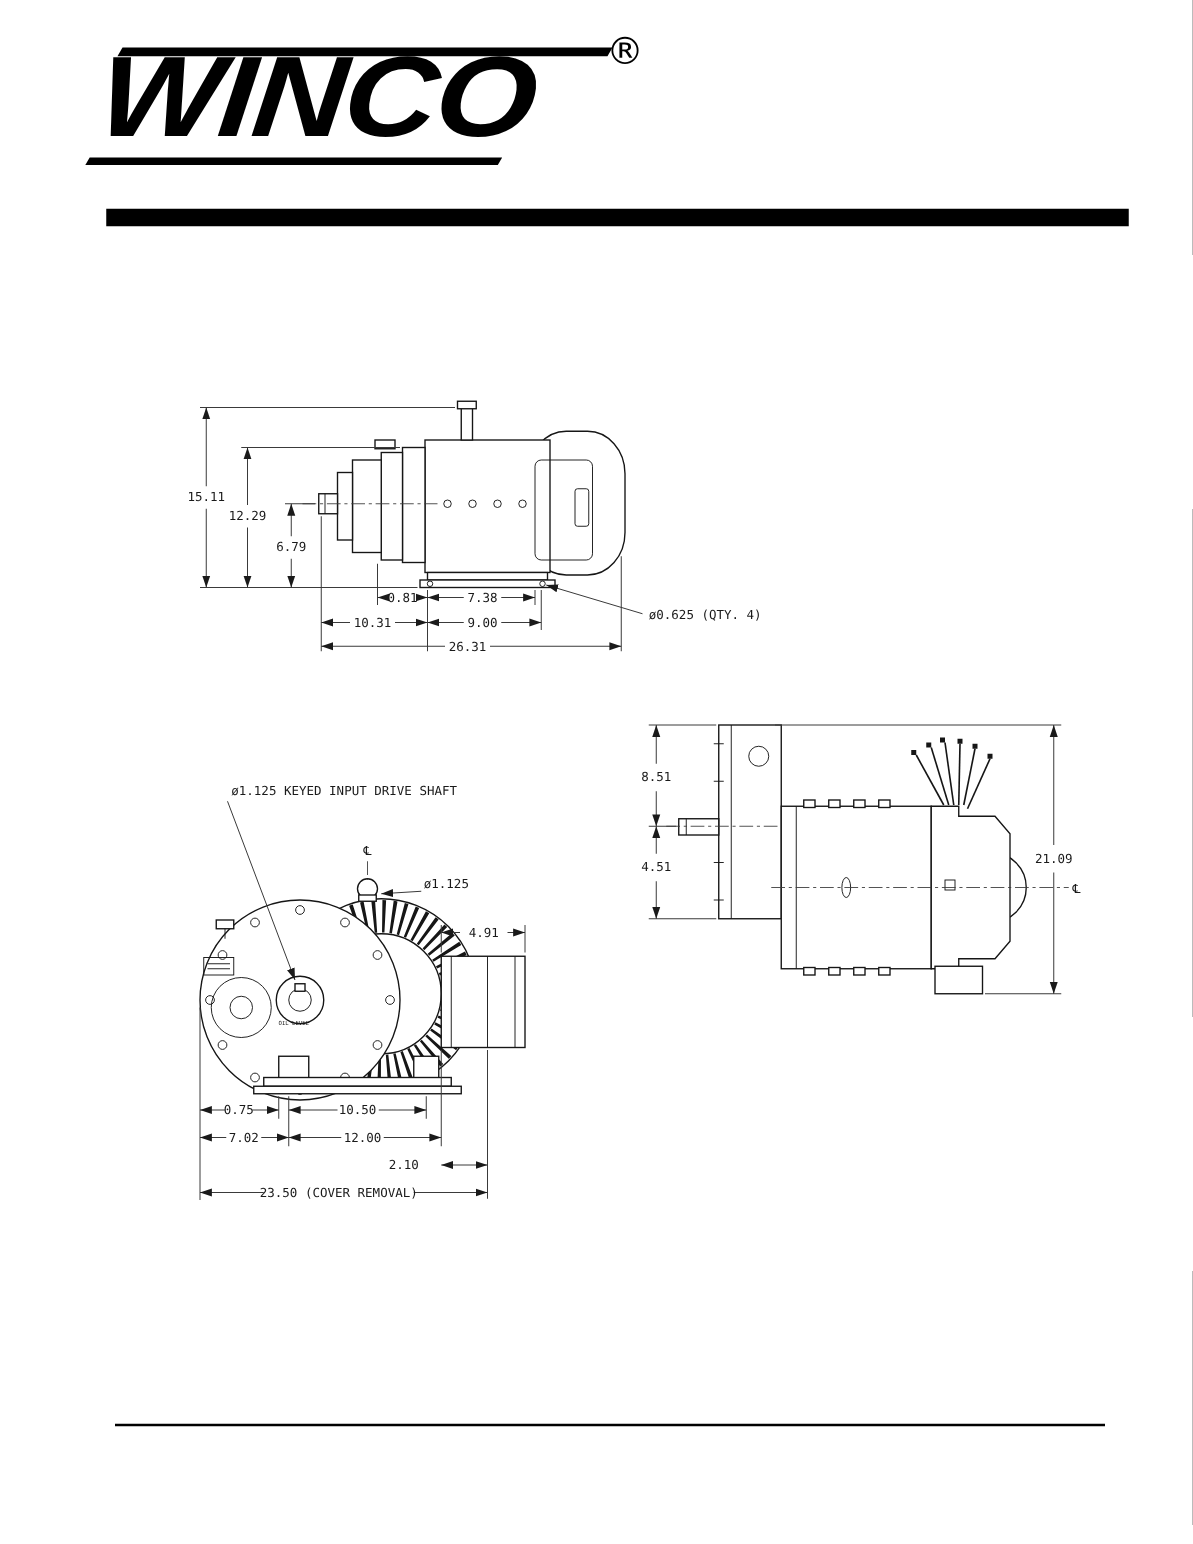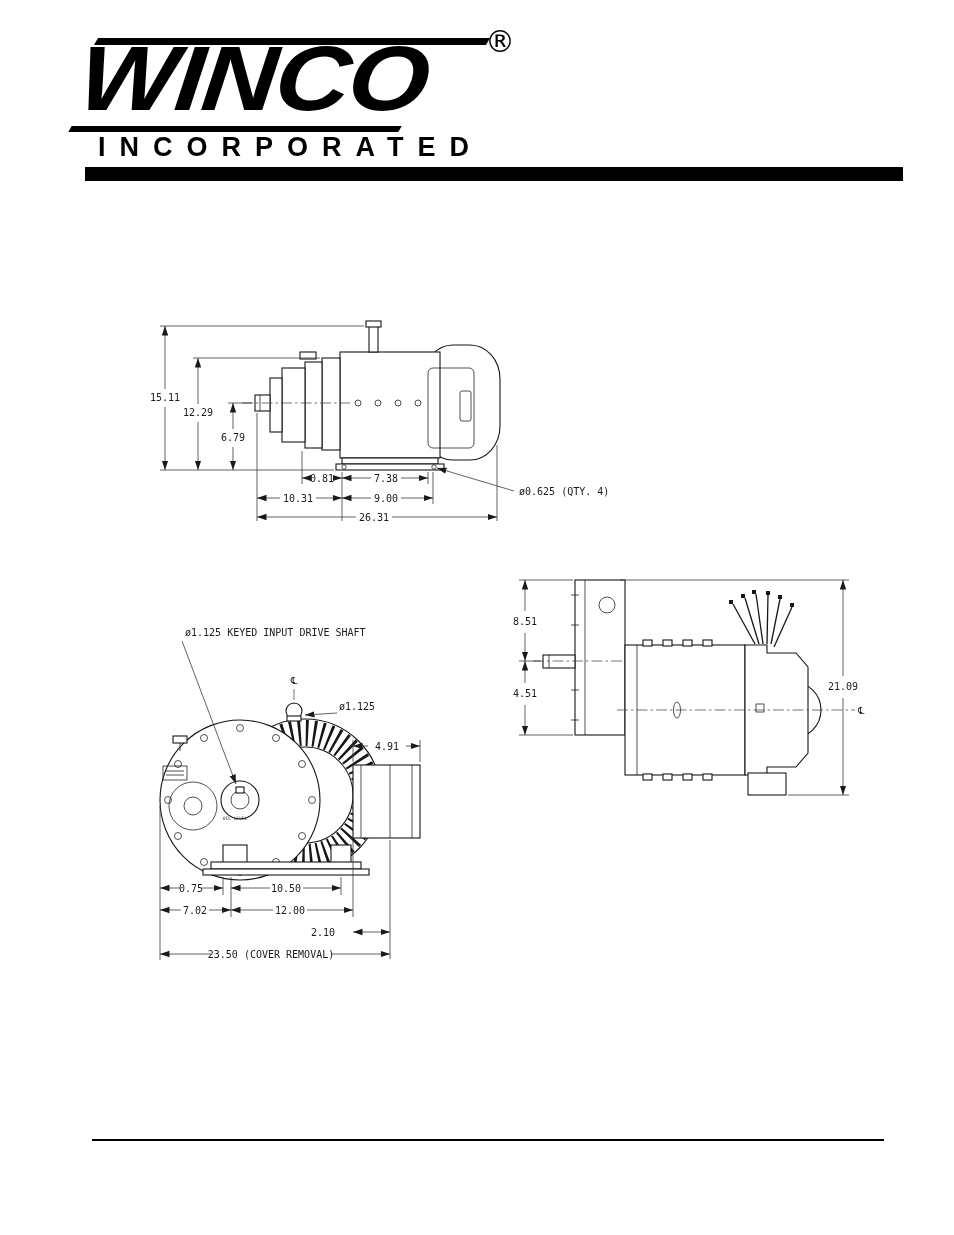--- a/index.html
+++ b/index.html
@@ -32,21 +32,20 @@
 </head>
 <body>
 
 <div class="page">
 
   <div class="logo">
     <div class="logo-topline"></div>
     <div class="logo-word">WINCO</div>
     <div class="logo-underline"></div>
     <div class="logo-reg">®</div>
-    <div class="logo-sub">INCORPORATED</div>
   </div>
 
   <div class="header-rule"></div>
 
   <svg class="drawing" style="left:130px;top:295px;width:490px;height:235px" viewBox="0 0 490 235">
     <defs>
       <marker id="ar1" markerWidth="10" markerHeight="8" refX="9.5" refY="4" orient="auto-start-reverse" markerUnits="userSpaceOnUse">
         <path d="M0,0.8 L9.5,4 L0,7.2 Z" fill="#1a1a1a"></path>
       </marker>
     </defs>

